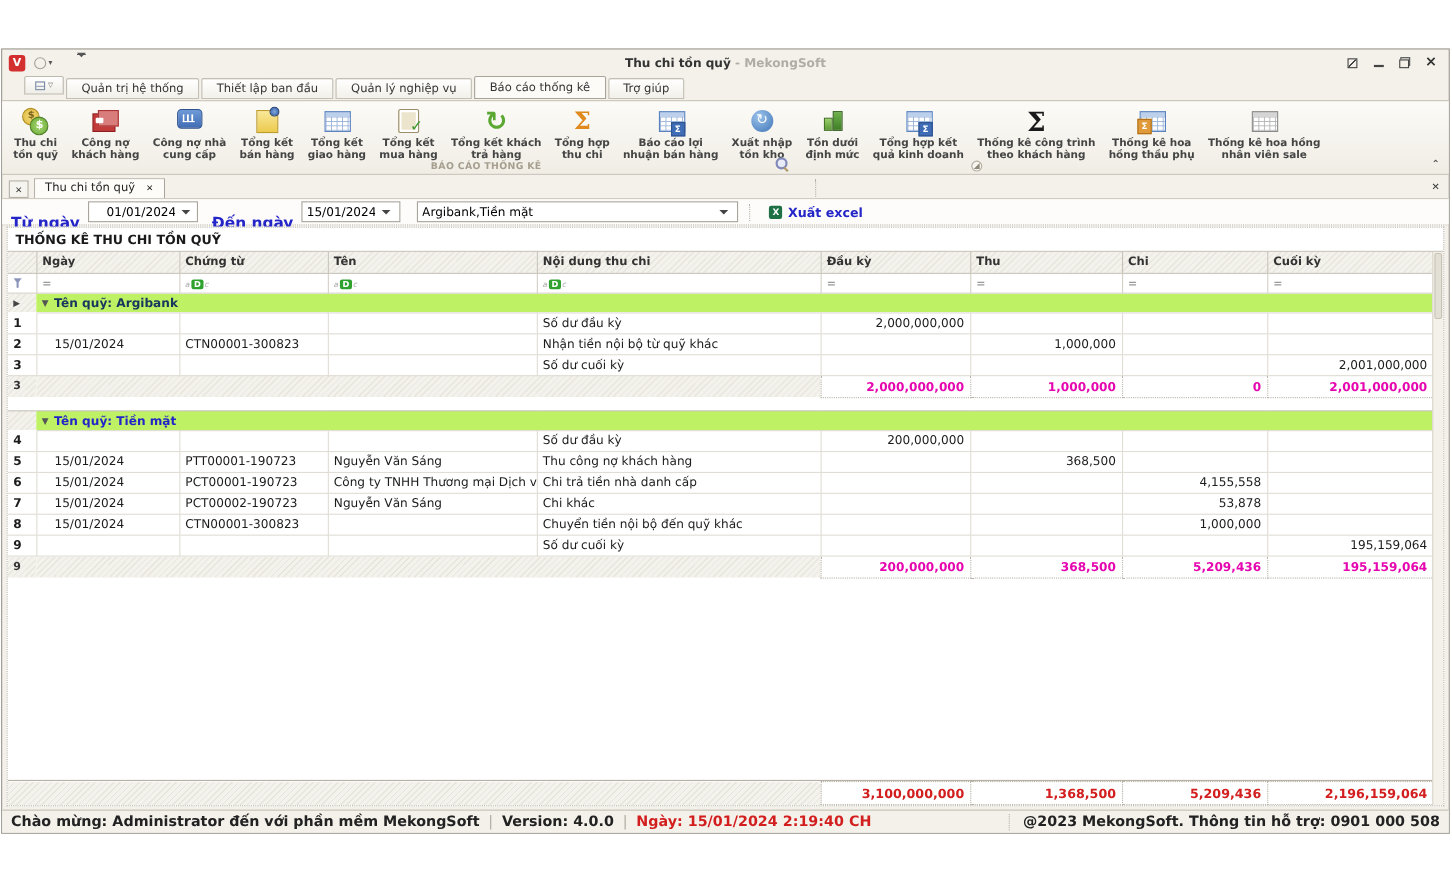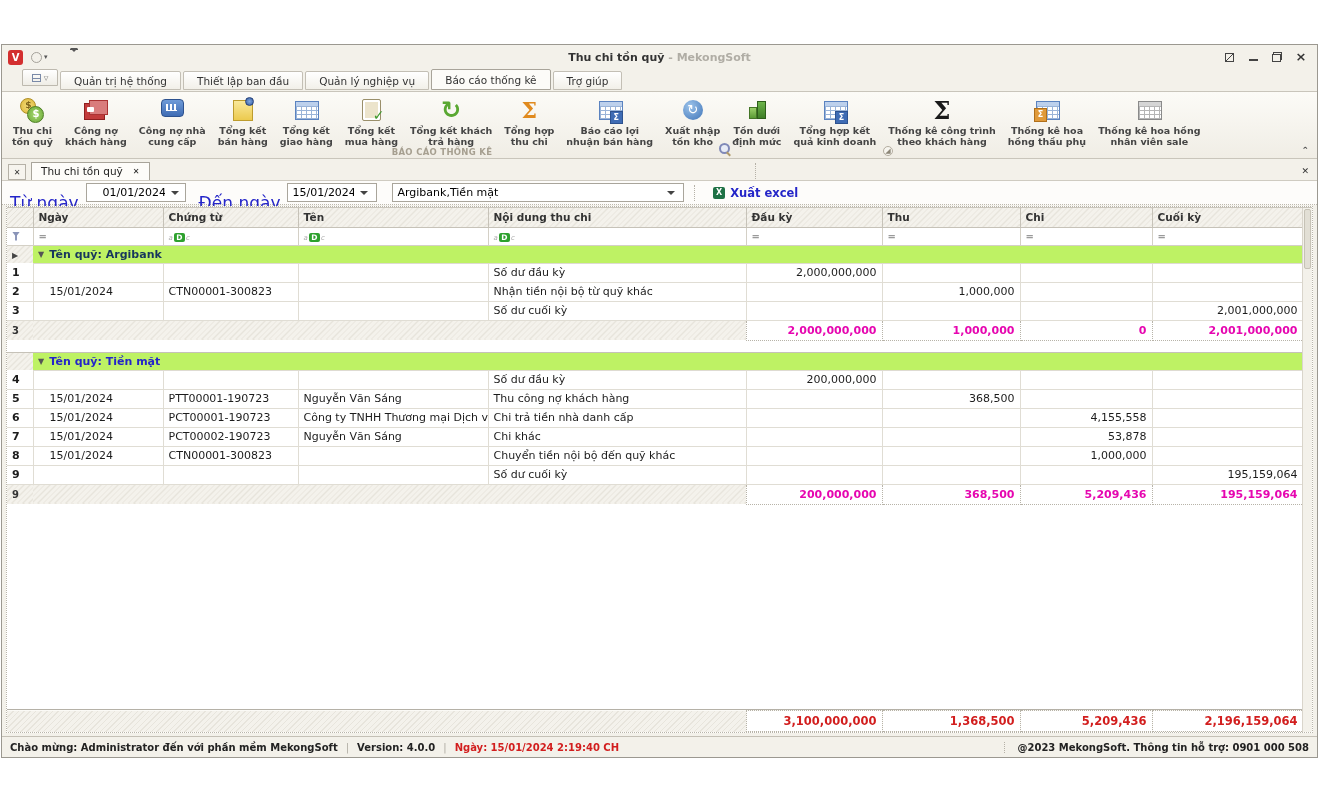--- a/index.html
+++ b/index.html
@@ -104,21 +104,21 @@
   .sq-btn { width:18px; height:16px; border:1px solid #b5b1a7; background:#f6f4ee; color:#333;
     font-size:8px; font-weight:bold; display:flex; align-items:center; justify-content:center; }
   .doc-tab { border:1px solid #a8a49a; border-bottom:none; background:#fdfcf9; padding:2px 9px 3px;
     font-size:10.5px; color:#222; display:flex; align-items:center; gap:10px; border-radius:1px 1px 0 0; }
   .doc-tab .x { font-size:8px; font-weight:bold; }
   .doctabs .far-x { position:absolute; right:8px; bottom:4px; font-size:9px; font-weight:bold; color:#333; }
 
   
   .toolbar { height:25px; background:#fdfcfa; border-top:1px solid #cfcbc1; border-bottom:1px dotted #bdb9ae;
     display:flex; align-items:center; gap:7px; padding:0 8px; flex:0 0 auto; }
-  .blue-label { color:var(--accent-blue); font-weight:normal; font-size:17px;margin-top:20px; }
+  .blue-label { color:var(--accent-blue); font-weight:bold; font-size:14px;margin-top:20px; }
   .combo { display:flex; align-items:center; border:1px solid #a9a59b; background:#fff; height:19px; }
   .combo input { border:none; outline:none; font:11px "DejaVu Sans","Liberation Sans",sans-serif; padding:0 4px; background:transparent; }
   .combo .arr { width:0; height:0; border-left:4px solid transparent; border-right:4px solid transparent;
     border-top:4px solid #444; margin:0 5px 0 2px; }
   .tb-sep { width:1px; height:16px; border-left:1px dotted #b5b1a7; margin:0 3px; }
   .action { display:flex; align-items:center; gap:5px; color:var(--accent-blue); font-weight:bold; font-size:11.5px; }
   .ic-magnifier { width:12px; height:12px; position:relative; }
   .ic-magnifier::before { content:""; position:absolute; left:0; top:0; width:7px; height:7px;
     border:2px solid #8089b8; border-radius:50%; background:#e8ecf6; }
   .ic-magnifier::after { content:""; position:absolute; right:0; bottom:0; width:5px; height:2px;
@@ -174,21 +174,21 @@
   tr.spacer td { height:12px; background:#fff; border:none; }
 
   .totalbar { position:absolute; left:0; right:10px; bottom:0; border-top:1px solid #b5b1a7; background:#fbfaf6; }
   .totalbar table { border-collapse:collapse; table-layout:fixed; width:1296px; }
   .totalbar td { height:21px; overflow:hidden; white-space:nowrap; padding:0 5px; }
   .totalbar td.sumcell { border:1px dotted #b7b3a8; background:#fff; text-align:right;
     color:var(--total-red); font-weight:bold; font-size:11.5px; }
 
   
   .statusbar { height:21px; border-top:1px solid #c4c0b6; background:#f3f1ea; display:flex; align-items:center;
-    padding:0 8px; font-size:10px; font-weight:bold; color:#222; gap:8px; flex:0 0 auto; }
+    padding:0 8px; font-size:13px; font-weight:bold; color:#222; gap:8px; flex:0 0 auto; }
   .sb-sep { color:#b0ada3; font-weight:normal; }
   .sb-red { color:var(--total-red); }
   .sb-right { margin-left:auto; border-left:1px dotted #b5b1a7; padding-left:12px; }
 </style>
 </head>
 <body>
 
 <div class="app">
 
   <div class="titlebar">
@@ -352,20 +352,21 @@
         </span>
         <span class="tb-sep"></span>
         <span class="action">
           <span class="ic-printer"></span>
           <span>In danh sách</span>
         </span>
       </span>
   </div>
 
   <div class="report">
+    <div class="report-title">THỐNG KÊ THU CHI TỒN QUỸ</div>
     <div class="gridwrap">
       <table class="grid" id="grid-table">
           <colgroup>
             <col style="width: 26px;">
             <col style="width: 130px;">
             <col style="width: 135px;">
             <col style="width: 190px;">
             <col style="width: 258px;">
             <col style="width: 136px;">
             <col style="width: 138px;">

